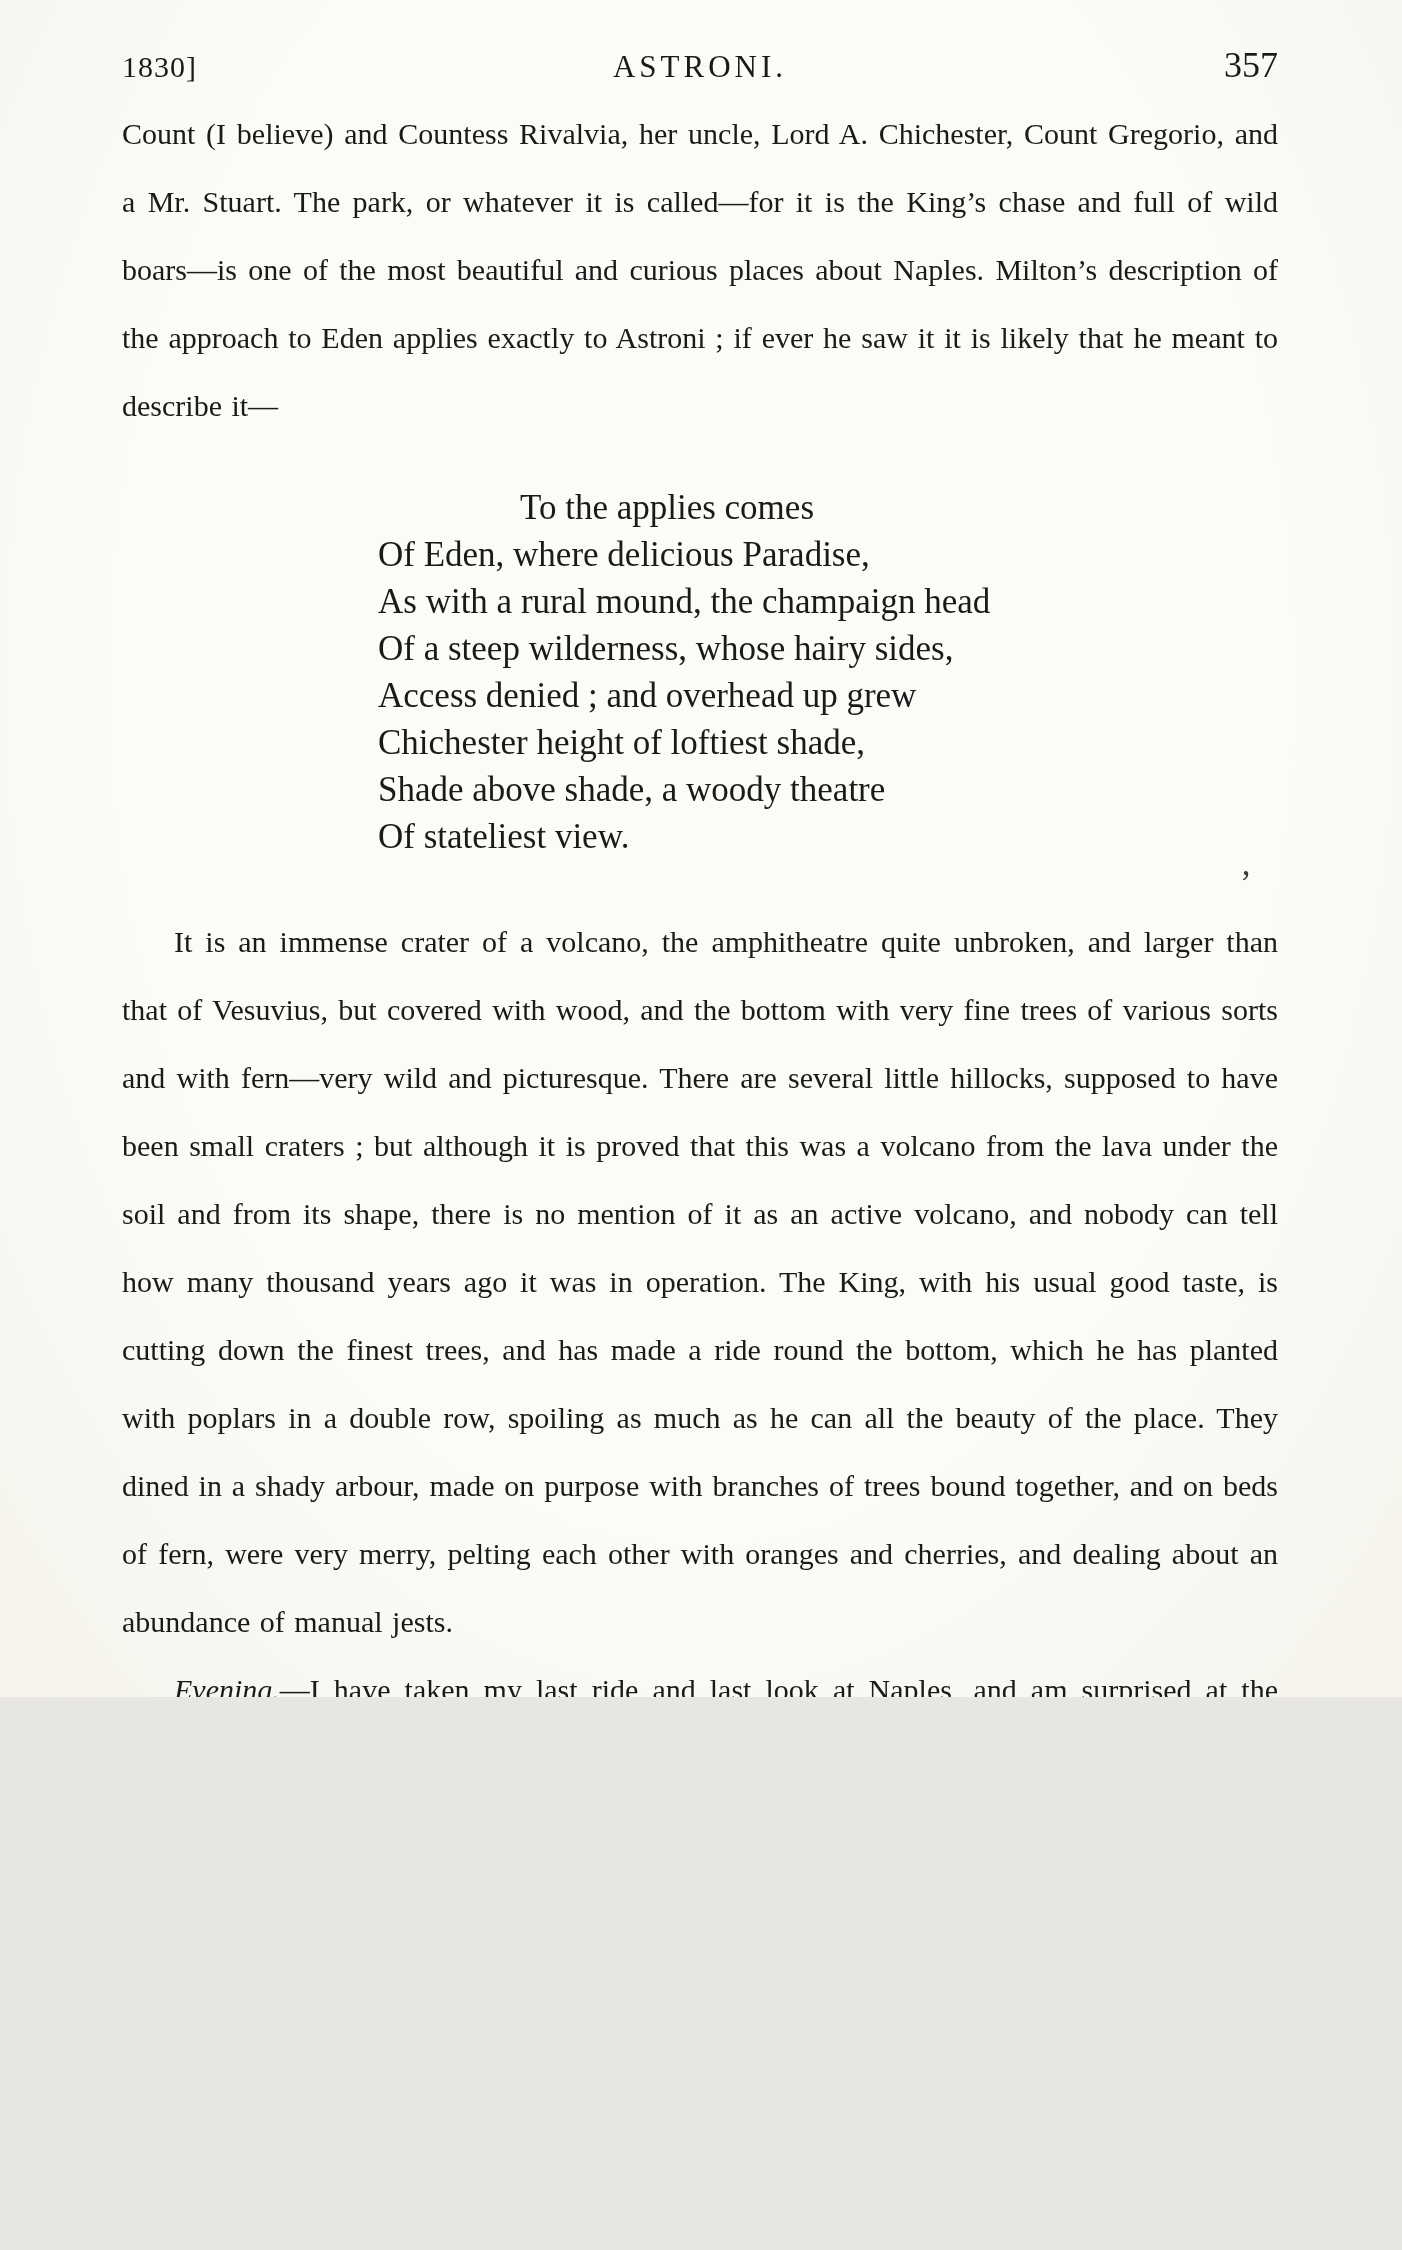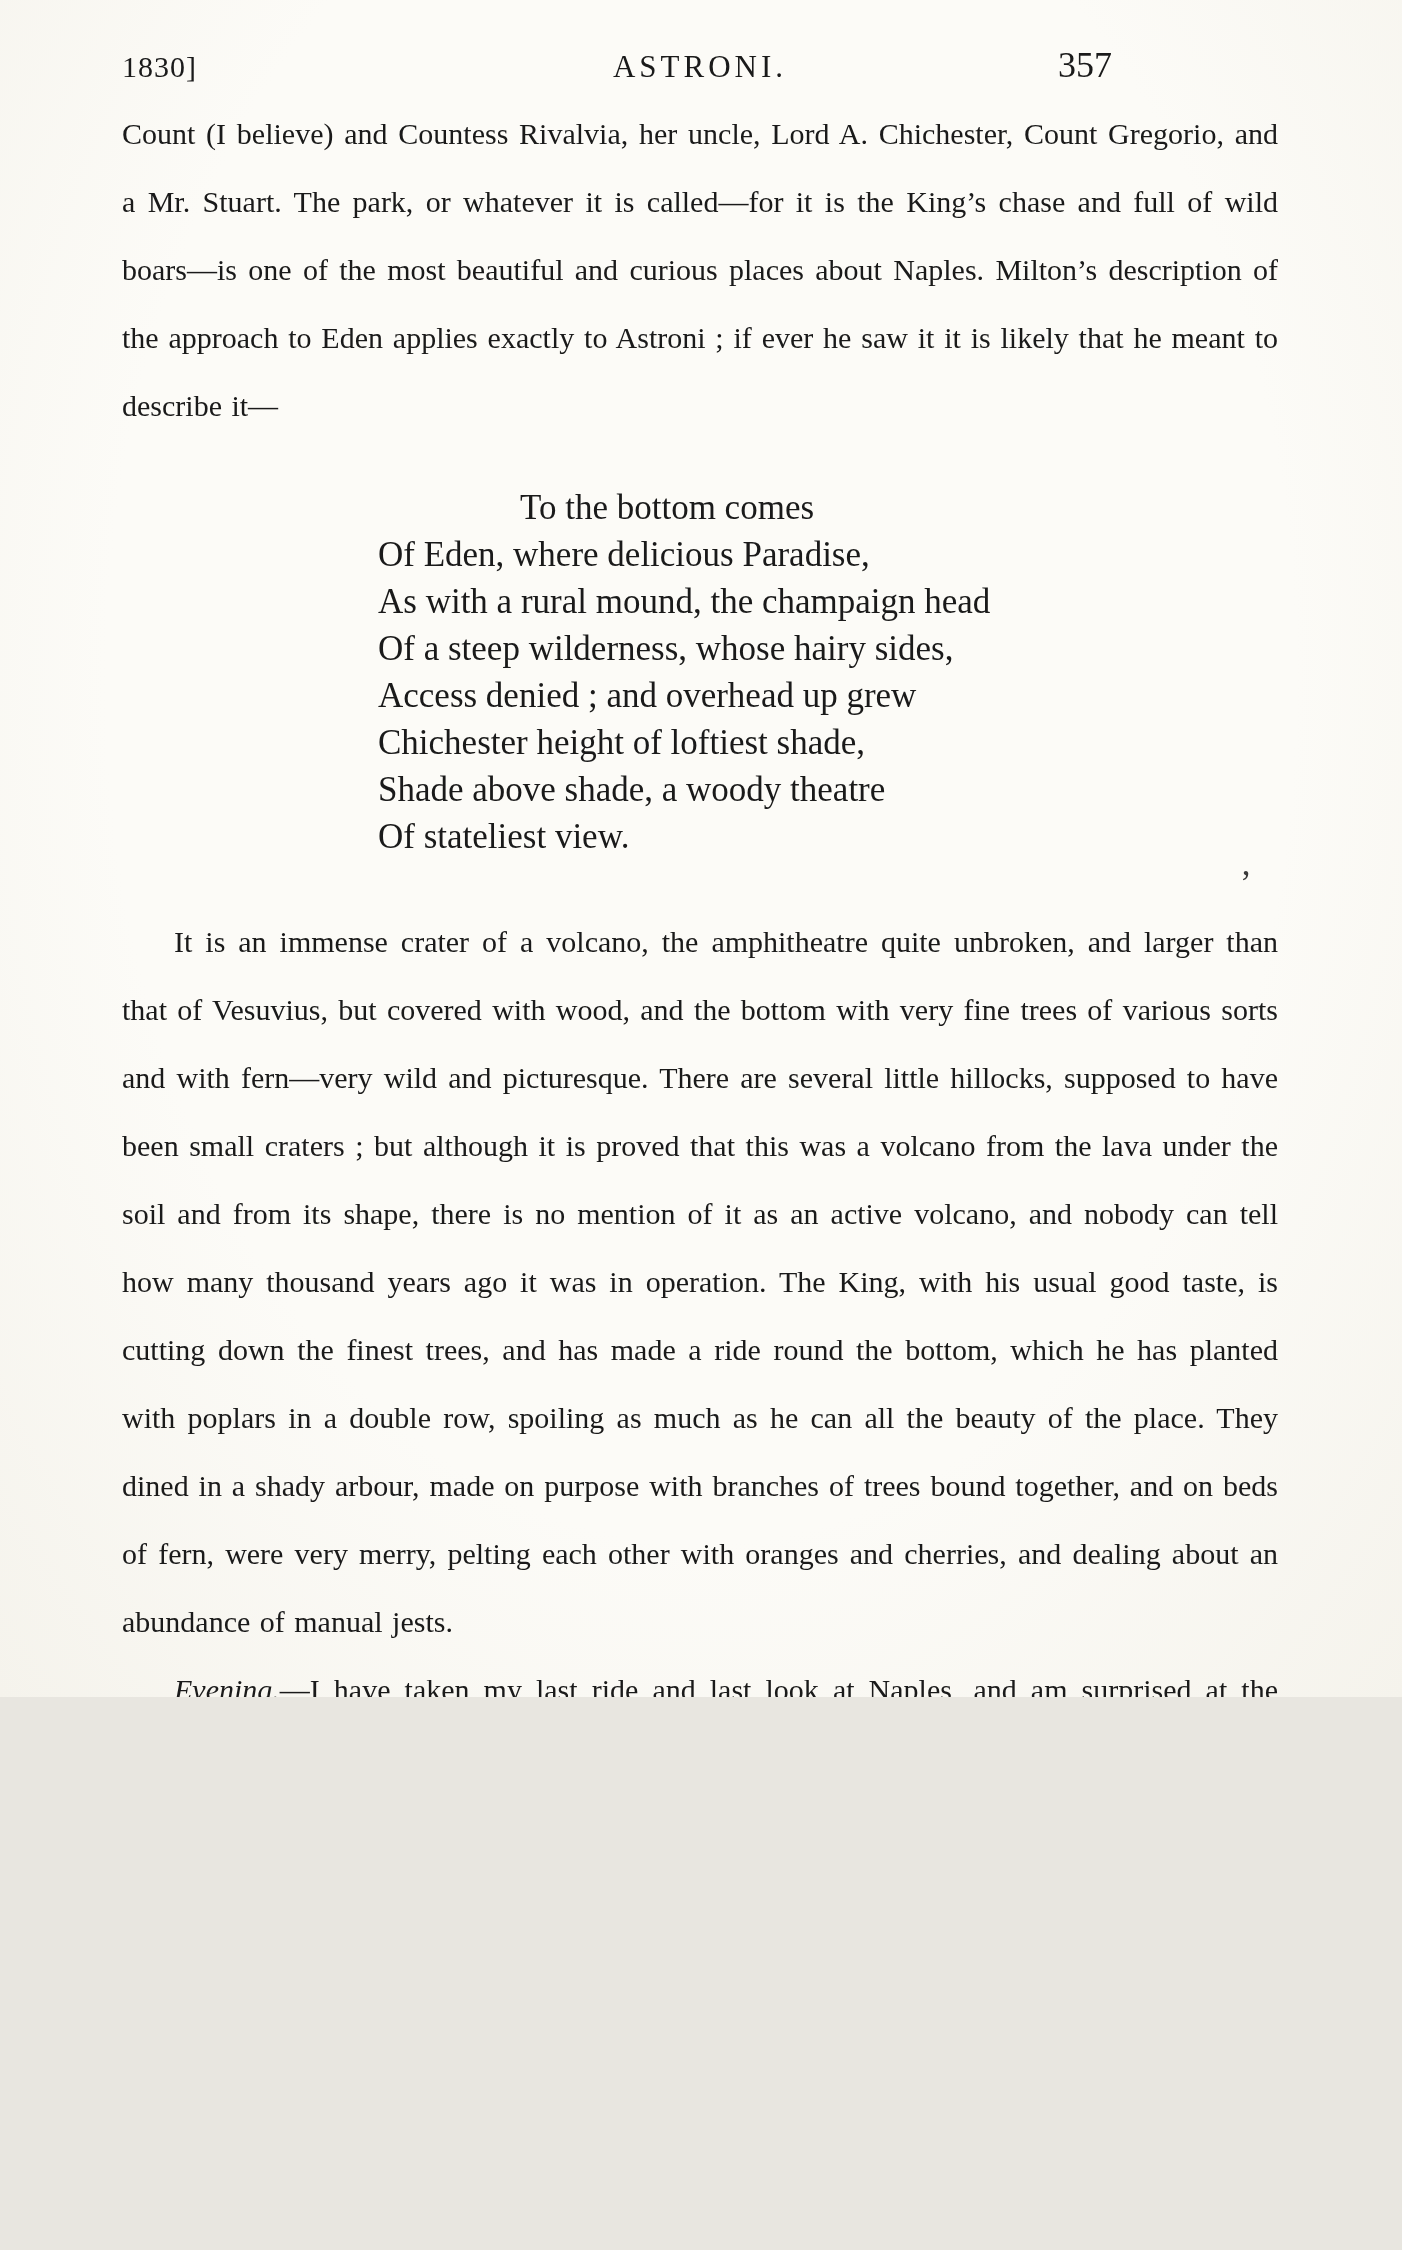--- a/index.html
+++ b/index.html
@@ -33,21 +33,21 @@
     text-align: left;
   }
   .rh-title {
     flex: 1;
     text-align: center;
     font-size: 31px;
     letter-spacing: 4px;
   }
   .rh-page-number {
     width: 220px;
-    text-align: left;
+    text-align: right;
     font-size: 36px;
   }
   .text-block {
     position: absolute;
     top: 100px;
     left: 122px;
     width: 1156px;
   }
   .para {
     margin: 0;
@@ -91,21 +91,21 @@
     <span class="rh-year">1830]</span>
     <span class="rh-title">ASTRONI.</span>
     <span class="rh-page-number">357</span>
   </header>
 
   <main class="text-block">
 
     <p class="para">Count (I believe) and Countess Rivalvia, her uncle, Lord A. Chichester, Count Gregorio, and a Mr. Stuart.  The park, or whatever it is called—for it is the King’s chase and full of wild boars—is one of the most beautiful and curious places about Naples.  Milton’s description of the approach to Eden applies exactly to Astroni ; if ever he saw it it is likely that he meant to describe it—</p>
 
     <div class="poem">
-      <div class="poem-line first-line">To the bottom comes</div>
+      <div class="poem-line first-line">To the applies comes</div>
       <div class="poem-line">Of Eden, where delicious Paradise,</div>
       <div class="poem-line">As with a rural mound, the champaign head</div>
       <div class="poem-line">Of a steep wilderness, whose hairy sides,</div>
       <div class="poem-line">Access denied ; and overhead up grew</div>
       <div class="poem-line">Chichester height of loftiest shade,</div>
       <div class="poem-line">Shade above shade, a woody theatre</div>
       <div class="poem-line">Of stateliest view.</div>
       <span class="stray-mark">’</span>
     </div>
 

